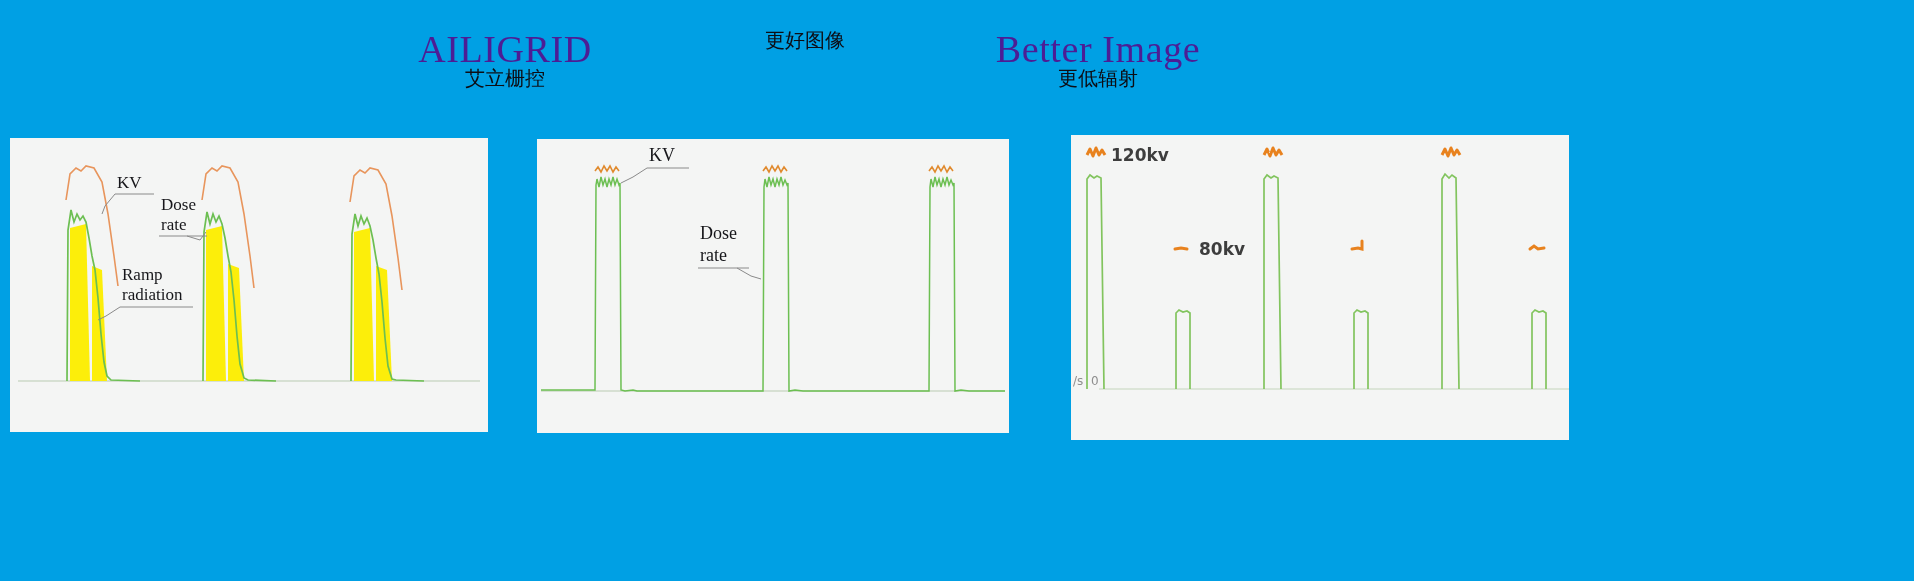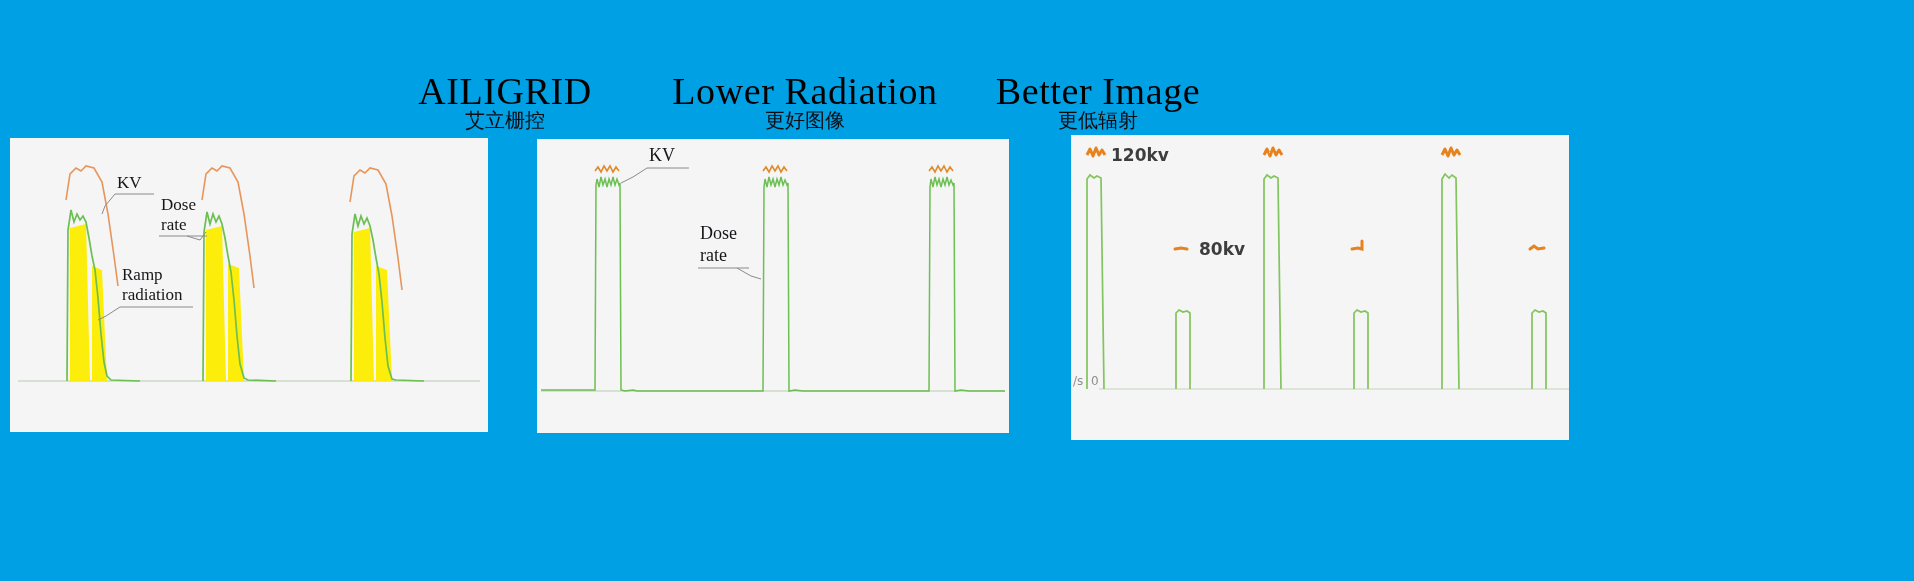--- a/index.html
+++ b/index.html
@@ -10,22 +10,22 @@
     font-family:"Liberation Serif", serif;
     overflow:hidden;
   }
   #root { position:relative; width:1914px; height:581px; background:#00A0E4; }
 
   
   .header { position:absolute; left:0; top:0; width:1914px; height:130px; }
   .hgroup { position:absolute; text-align:center; }
   .hgroup .en {
     font-family:"Liberation Serif", serif;
-    font-size:38px; font-weight:400; color:#000000;
-    letter-spacing:0.6px; line-height:1.0; white-space:nowrap;margin-top:42px;
+    font-size:38px; font-weight:400; color:#4c1d95;
+    letter-spacing:0.6px; line-height:1.0; white-space:nowrap;
   }
   .hgroup .cn {
     font-family:"DejaVu Sans", sans-serif;
     font-size:20px; font-weight:400; color:#0d0d14;
     line-height:1.0; white-space:nowrap;
   }
   #hg1 { left:325px; top:30px; width:360px; }
   #hg2 { left:640px; top:30px; width:330px; }
   #hg3 { left:938px; top:30px; width:320px; }
 
@@ -68,21 +68,20 @@
 <div id="root">
 
   <div class="header">
 
     <div class="hgroup" id="hg1">
       <div class="en">AILIGRID</div>
       <div class="cn">艾立栅控</div>
     </div>
 
     <div class="hgroup" id="hg2">
-      <div class="en">Lower Radiation</div>
       <div class="cn">更好图像</div>
     </div>
 
     <div class="hgroup" id="hg3">
       <div class="en">Better Image</div>
       <div class="cn">更低辐射</div>
     </div>
 
   </div>
 

